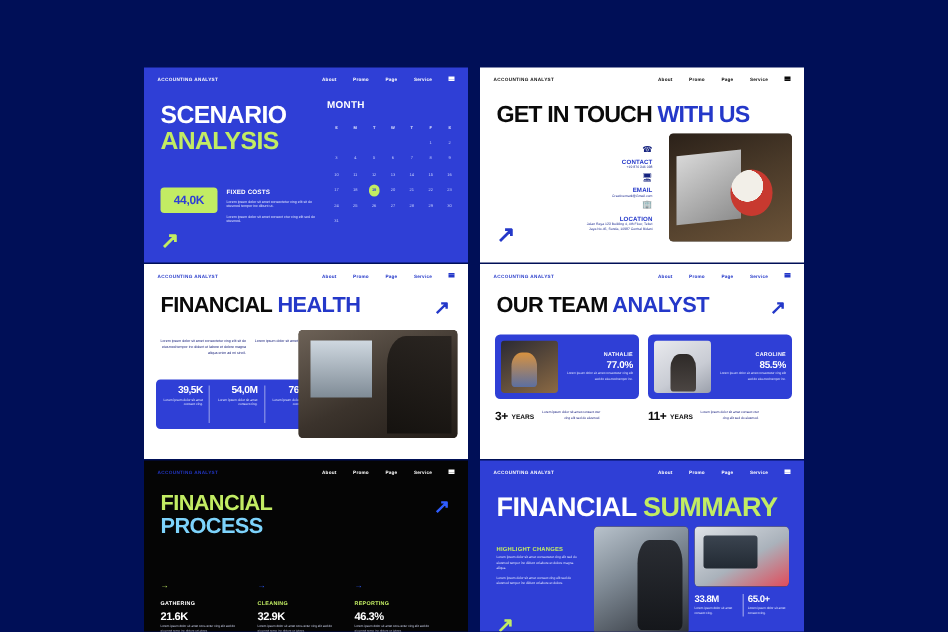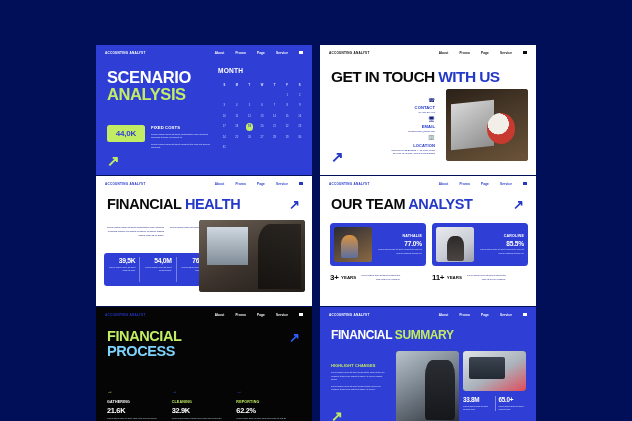--- a/index.html
+++ b/index.html
@@ -130,21 +130,21 @@
   .s5 .title{ left:11px; top:22px; font-size:14.5px; }
   .s5 .arrow{ right:12px; top:24px; font-size:13px; color:#2f5dff; }
   .steps{ position:absolute; left:11px; top:82px; right:11px; display:flex; gap:0; }
   .step{ flex:1; padding-right:7px; }
   .step .sa{ font-size:5.5px; line-height:1; }
   .step .sl{ font-size:3.6px; font-weight:bold; letter-spacing:.2px; margin-top:5px; }
   .step .sn{ font-size:7.4px; font-weight:bold; color:#fff; margin-top:2px; letter-spacing:-.3px; }
   .step .sd{ font-size:2.1px; color:#c9cfe8; line-height:1.55; margin-top:2.4px; }
 
   
-  .s6 .title{ left:11px; top:22px; font-size:12px; }
+  .s6 .title{ left:11px; top:22px; font-size:18px; }
   .hl{ position:absolute; left:11px; top:56px; width:56px; }
   .hl .hlt{ font-size:3.9px; font-weight:bold; color:#c2ec63; letter-spacing:.15px; }
   .hl .hlp{ font-size:2.2px; color:#dfe4ff; line-height:1.6; margin-top:3px; }
   .s6 .arrow{ left:11px; top:102px; font-size:14px; color:#c2ec63; }
   .s6 .ph1{ left:76px; top:44px; width:63px; height:72px; }
   .s6 .ph2{ left:143px; top:44px; width:63px; height:40px; }
   .s6 .s2row{ position:absolute; left:143px; top:89px; width:64px; display:flex; }
   .s6 .s2row .st{ flex:1; padding-right:3px; border-right:.6px solid rgba(255,255,255,.4); }
   .s6 .s2row .st:last-child{ border-right:none; padding-left:3px; padding-right:0; }
   .s6 .s2row .sv{ font-size:6.4px; font-weight:bold; color:#fff; letter-spacing:-.3px; }
@@ -440,21 +440,21 @@
       </div>
       <div class="step">
         <div class="sa" style="color:#2f5dff">→</div>
         <div class="sl c-green">CLEANING</div>
         <div class="sn">32.9K</div>
         <div class="sd">Lorem ipsum dolor sit amet cons ectur cing elit sed do eiusmod temp inc didunt ut labore.</div>
       </div>
       <div class="step">
         <div class="sa" style="color:#2f5dff">→</div>
         <div class="sl c-green">REPORTING</div>
-        <div class="sn">62.2%</div>
+        <div class="sn">46.3%</div>
         <div class="sd">Lorem ipsum dolor sit amet cons ectur cing elit sed do eiusmod temp inc didunt ut labore.</div>
       </div>
     </div>
   </div>
 
   <div class="slide s6 bg-blue">
     <div class="topbar">
       <div class="brand c-white">ACCOUNTING ANALYST</div>
       <div class="nav c-white">
         <span>About</span>

